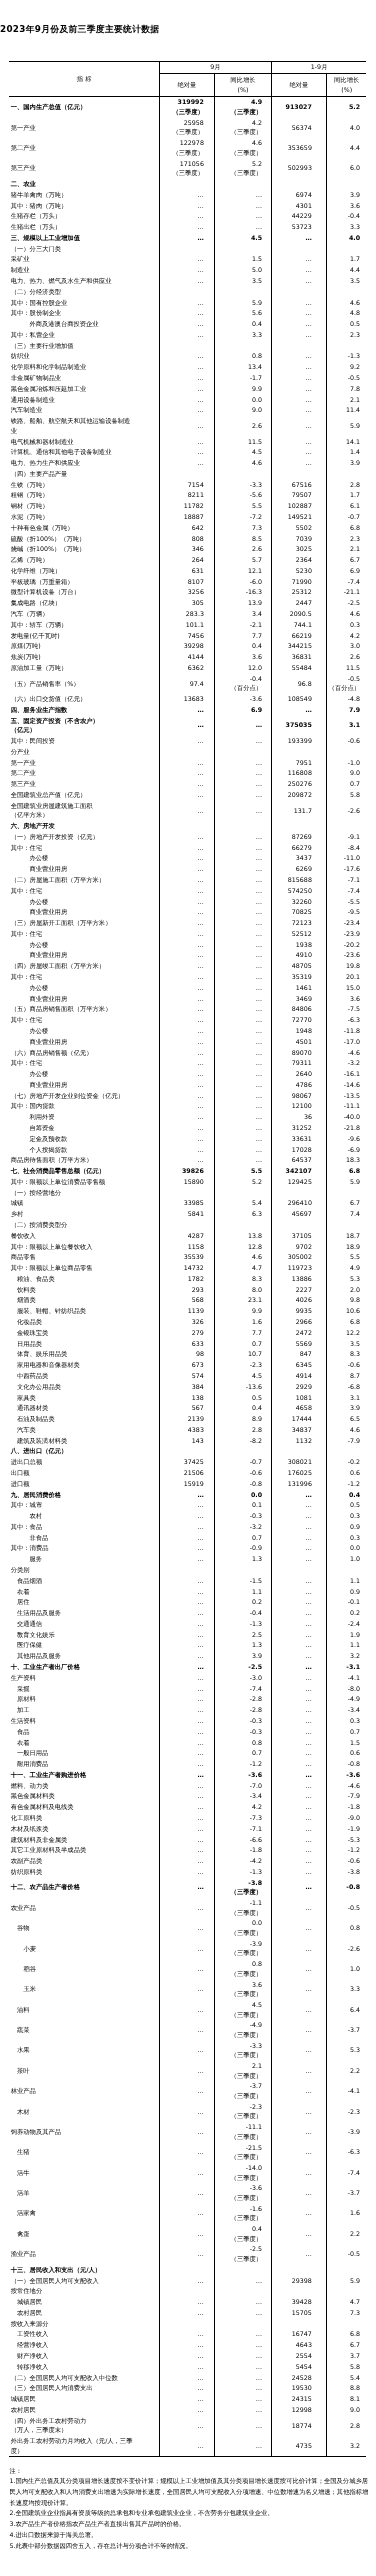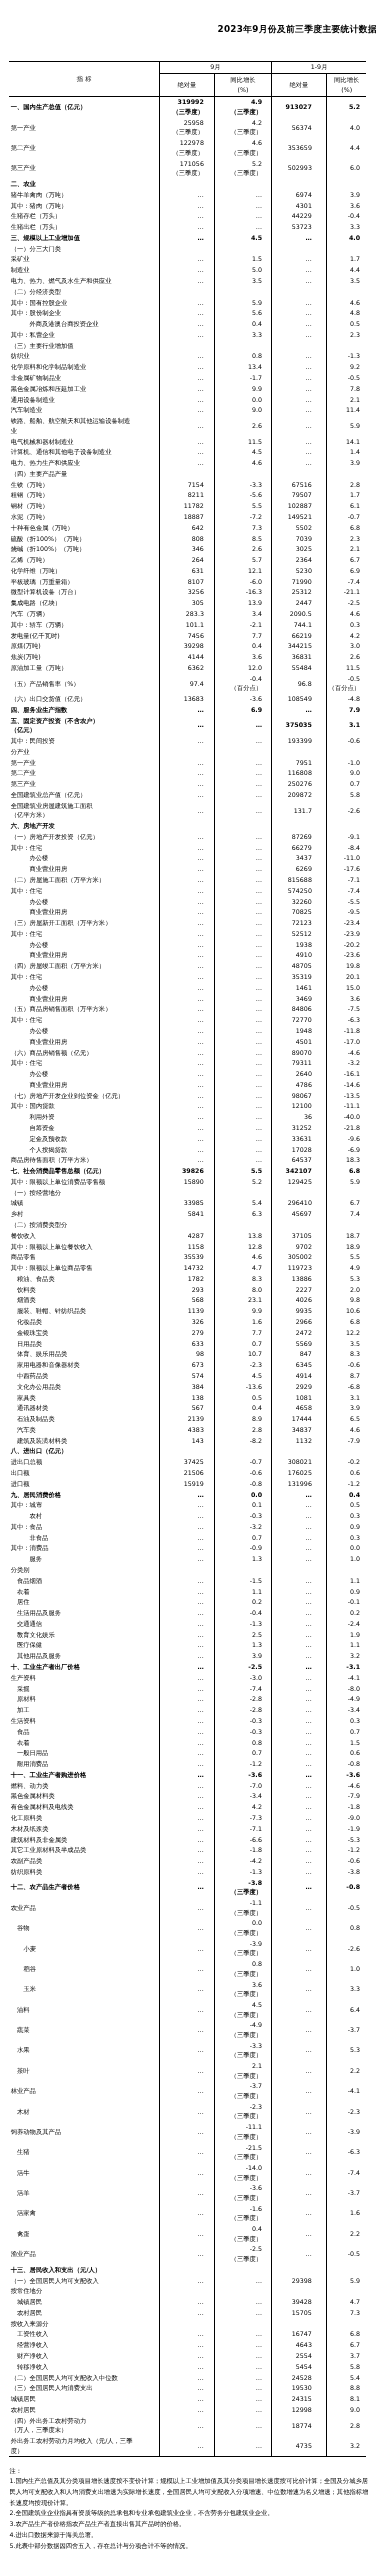--- a/index.html
+++ b/index.html
@@ -2,21 +2,21 @@
 <html lang="zh" style="font-size:10px"><head>
 <meta charset="utf-8">
 <style>
   html,body{margin:0;padding:0;}
   body{
     width:377px;height:2576px;background:#ffffff;color:#000;
     font-family:"DejaVu Sans","Liberation Sans",sans-serif;
     overflow:hidden;
   }
   .title{
-    margin:24px 0 0 0;text-align:right;
+    margin:24px 0 0 0;text-align:left;
     font-size:8.8px;font-weight:bold;letter-spacing:0.3px;
   }
   table.stats{
     border-collapse:collapse;table-layout:fixed;
     width:357px;margin:24.5px 0 0 9.4px;
     border-top:1.3px solid #000;border-bottom:1.3px solid #000;
   }
   col.c1{width:150px}col.c2{width:55px}col.c3{width:57px}col.c4{width:55px}col.c5{width:40px}
   th,td{padding:0.6px 0;vertical-align:middle;}
   thead th{font-size:6.3px;font-weight:normal;text-align:center;white-space:pre-line;line-height:9.4px;}

